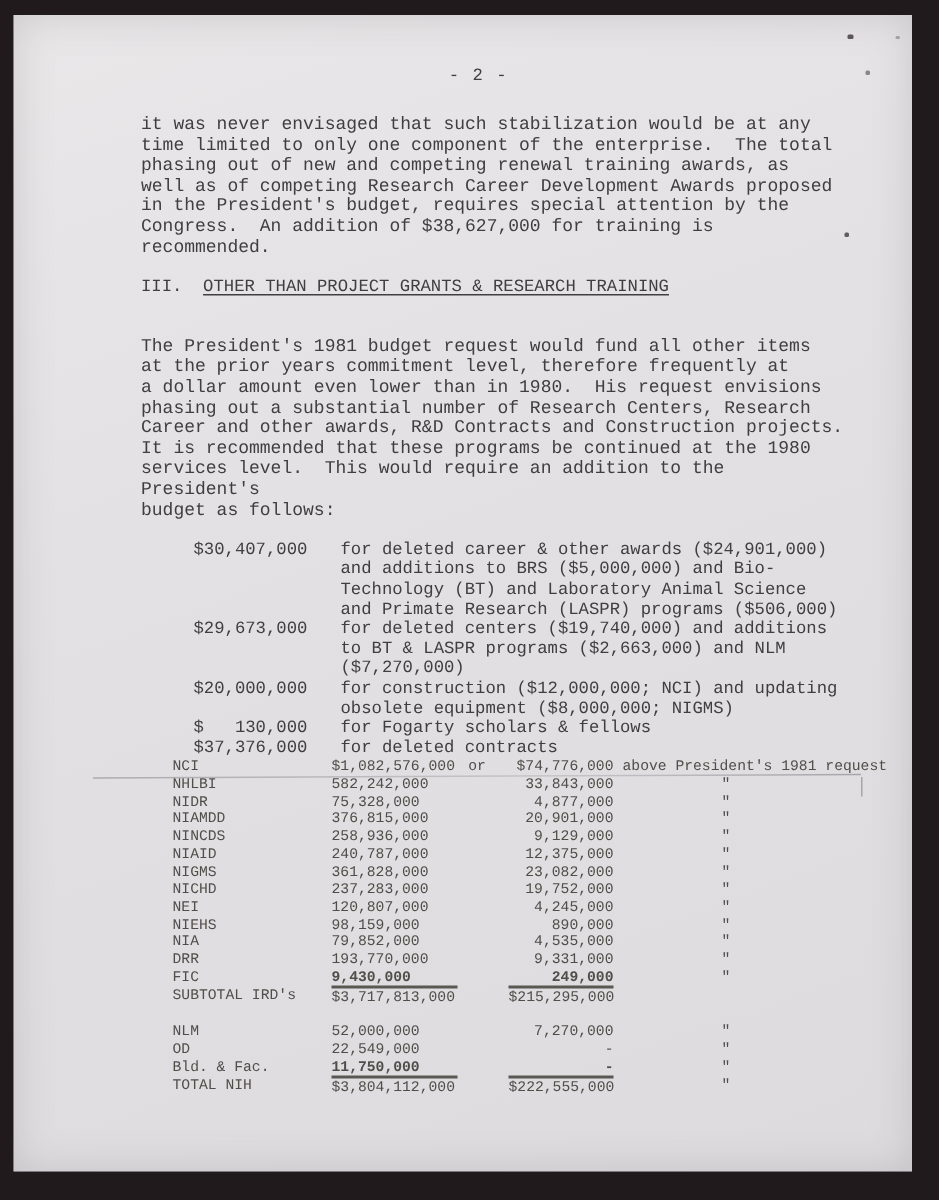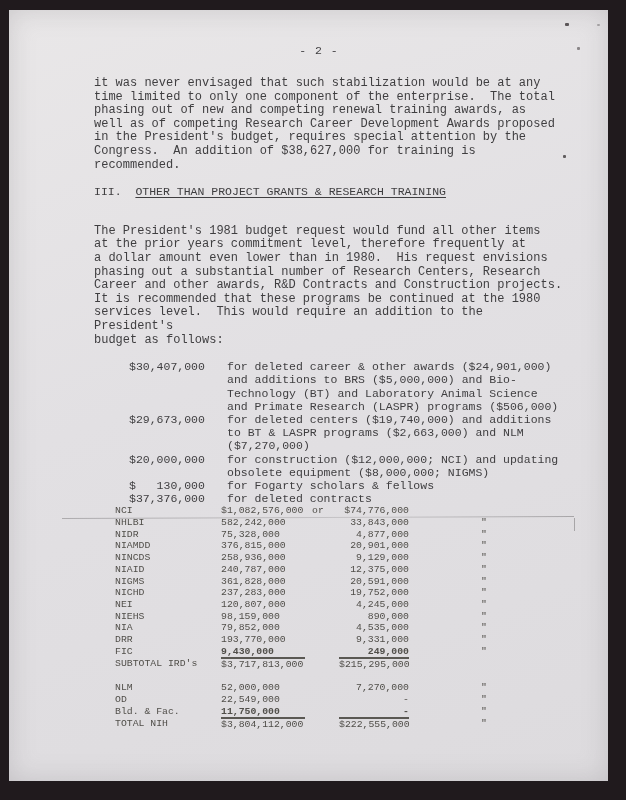--- a/index.html
+++ b/index.html
@@ -105,20 +105,21 @@
         </div>
       </div>
 
 
     <div class="funds-table" id="funds-table">
         <div class="t-row">
           <span class="t-label">NCI</span>
           <span class="t-amt1"><span class="num">$1,082,576,000</span></span>
           <span class="t-mid">or</span>
           <span class="t-amt2"><span class="num">$74,776,000</span></span>
+          <span class="t-note">above President's 1981 request</span>
         </div>
         <div class="t-row">
           <span class="t-label">NHLBI</span>
           <span class="t-amt1"><span class="num">582,242,000</span></span>
           <span class="t-mid"></span>
           <span class="t-amt2"><span class="num">33,843,000</span></span>
           <span class="t-note ditto">"</span>
         </div>
         <div class="t-row">
           <span class="t-label">NIDR</span>
@@ -145,21 +146,21 @@
           <span class="t-label">NIAID</span>
           <span class="t-amt1"><span class="num">240,787,000</span></span>
           <span class="t-mid"></span>
           <span class="t-amt2"><span class="num">12,375,000</span></span>
           <span class="t-note ditto">"</span>
         </div>
         <div class="t-row">
           <span class="t-label">NIGMS</span>
           <span class="t-amt1"><span class="num">361,828,000</span></span>
           <span class="t-mid"></span>
-          <span class="t-amt2"><span class="num">20,591,000</span></span>
+          <span class="t-amt2"><span class="num">23,082,000</span></span>
           <span class="t-note ditto">"</span>
         </div>
         <div class="t-row">
           <span class="t-label">NICHD</span>
           <span class="t-amt1"><span class="num">237,283,000</span></span>
           <span class="t-mid"></span>
           <span class="t-amt2"><span class="num">19,752,000</span></span>
           <span class="t-note ditto">"</span>
         </div>
         <div class="t-row">

